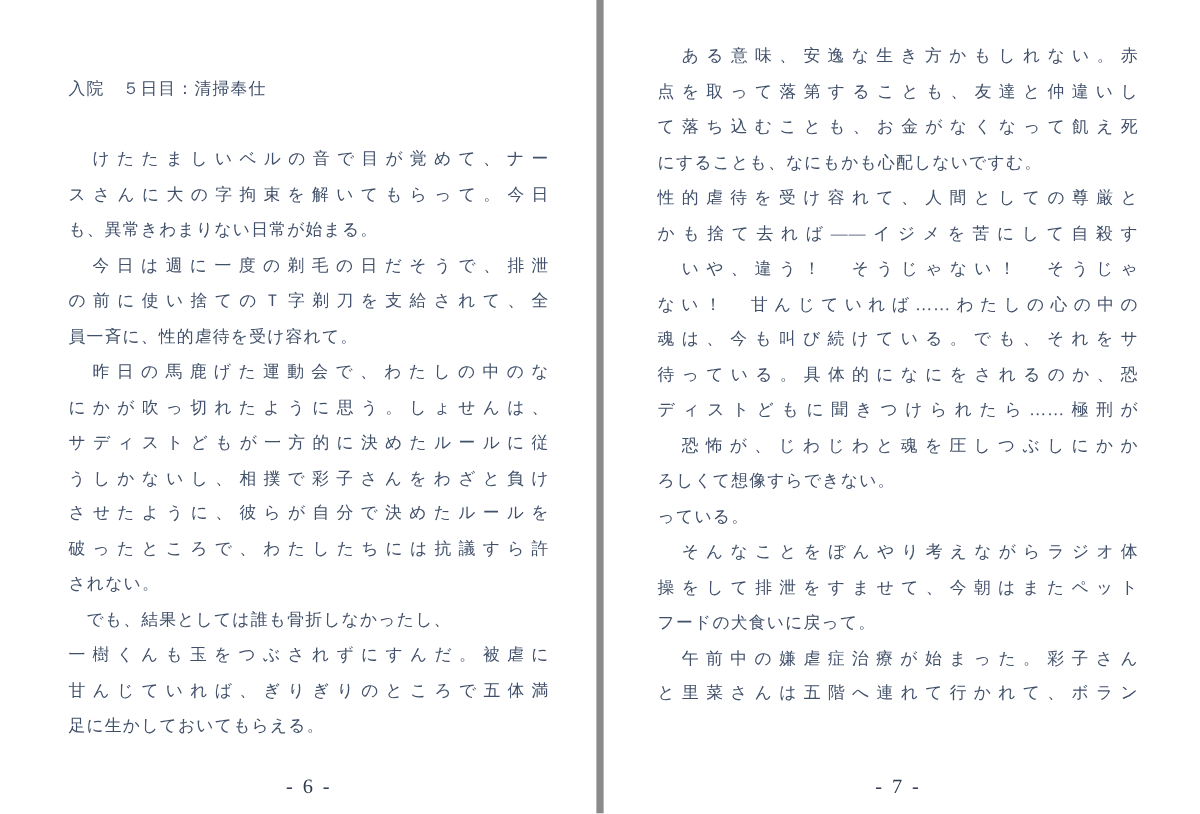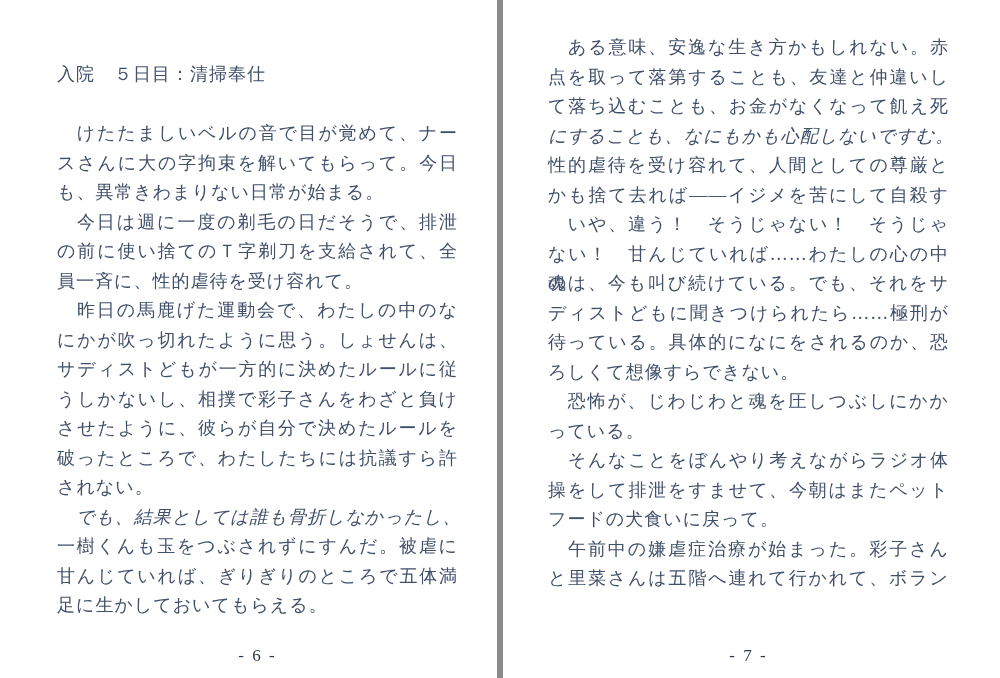--- a/index.html
+++ b/index.html
@@ -10,26 +10,26 @@
   }
   html,body{margin:0;padding:0;}
   body{
     width:1000px;height:678px;position:relative;overflow:hidden;
     background:var(--background);
     font-family:"Liberation Serif","DejaVu Serif",serif;
   }
   .page-col{position:absolute;width:401px;}
   .line{
     height:29.5px;line-height:29.5px;
-    font-size:18px;letter-spacing:1px;
+    font-size:14px;letter-spacing:1px;
     color:var(--text_color);
     text-align:justify;text-align-last:justify;text-justify:inter-character;
   }
   .line.pe{text-align:right;text-align-last:left;}
-  .line.hang{text-align:center;text-align-last:left;white-space:nowrap;font-style:italic;}
+  .line.hang{text-align:center;text-align-last:left;white-space:nowrap;}
   .line.blank{text-align:left;text-align-last:left;}
   .page-title{text-align:left;text-align-last:left;}
   .page-number{
     position:absolute;top:641px;width:401px;height:30px;line-height:30px;
     text-align:center;font-size:17px;letter-spacing:2px;
     color:var(--pagenum_color);
   }
   .divider{position:absolute;top:0;left:497px;width:6px;height:678px;background:var(--divider_color);}
 </style>
 </head>
@@ -63,24 +63,24 @@
 <div class="page-col" style="left:548px;top:33px;">
   <div class="line">　ある意味、安逸な生き方かもしれない。赤</div>
   <div class="line">点を取って落第することも、友達と仲違いし</div>
   <div class="line">て落ち込むことも、お金がなくなって飢え死</div>
   <div class="line hang">にすることも、なにもかも心配しないですむ。</div>
   <div class="line">性的虐待を受け容れて、人間としての尊厳と</div>
   <div class="line">かも捨て去れば——イジメを苦にして自殺す</div>
   <div class="line">　いや、違う！　そうじゃない！　そうじゃ</div>
   <div class="line">ない！　甘んじていれば……わたしの心の中の</div>
   <div class="line">魂は、今も叫び続けている。でも、それをサ</div>
+  <div class="line">待っている。具体的になにをされるのか、恐</div>
   <div class="line">ディストどもに聞きつけられたら……極刑が</div>
-  <div class="line">待っている。具体的になにをされるのか、恐</div>
+  <div class="line">　恐怖が、じわじわと魂を圧しつぶしにかか</div>
   <div class="line pe">ろしくて想像すらできない。</div>
-  <div class="line">　恐怖が、じわじわと魂を圧しつぶしにかか</div>
   <div class="line pe">っている。</div>
   <div class="line">　そんなことをぼんやり考えながらラジオ体</div>
   <div class="line">操をして排泄をすませて、今朝はまたペット</div>
   <div class="line pe">フードの犬食いに戻って。</div>
   <div class="line">　午前中の嫌虐症治療が始まった。彩子さん</div>
   <div class="line">と里菜さんは五階へ連れて行かれて、ボラン</div>
 </div>
 <div class="page-number" style="left:548px;">- 7 -</div>
 
 </body></html>

